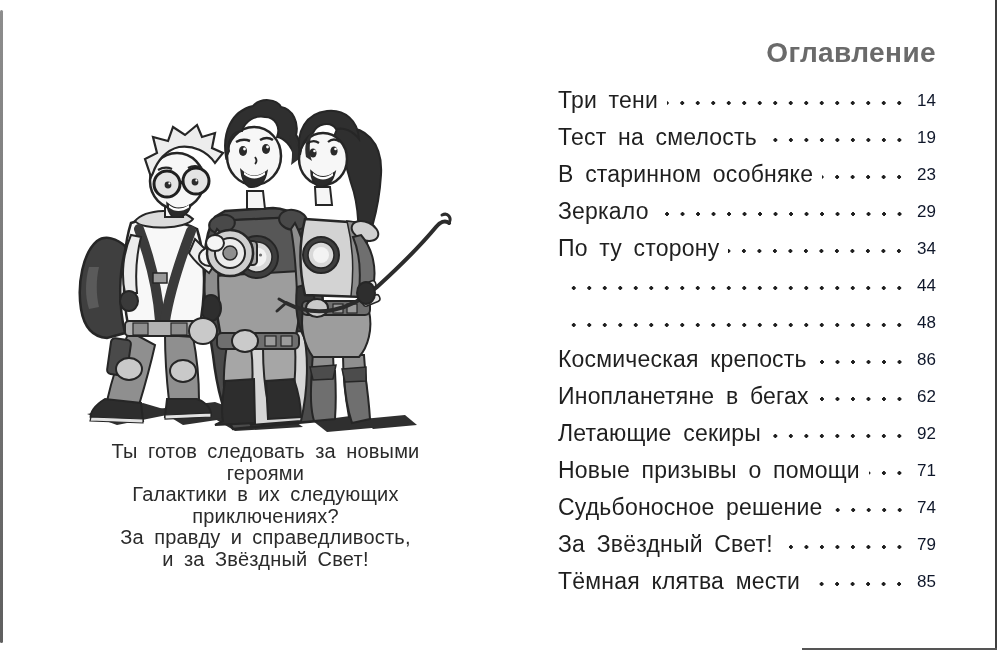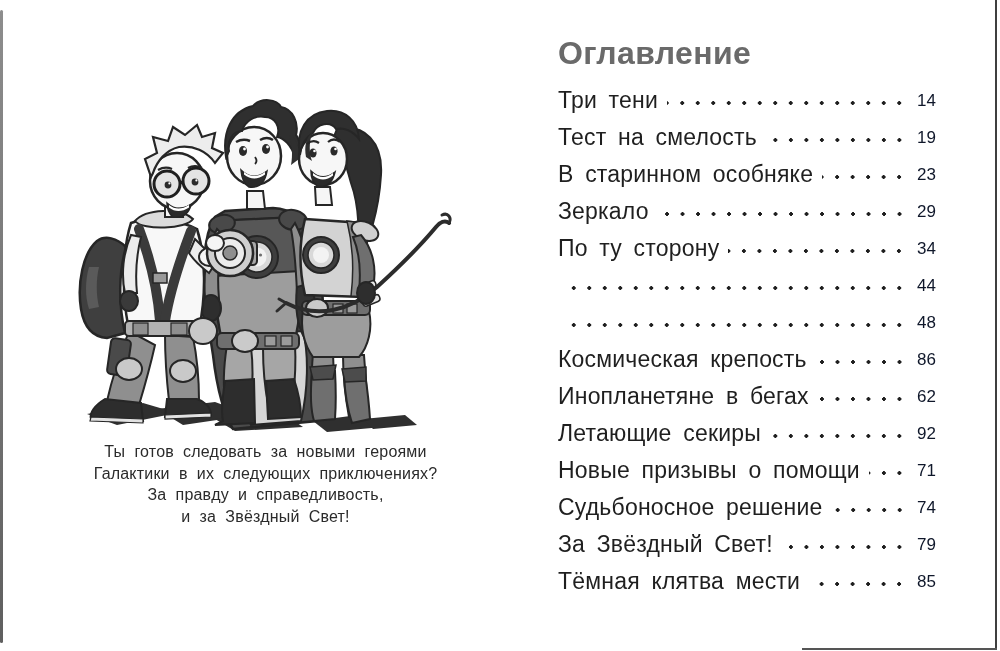--- a/index.html
+++ b/index.html
@@ -27,31 +27,31 @@
     background: #555555;
   }
 
   
   .illo { position: absolute; left: 65px; top: 5px; width: 395px; height: 430px; }
 
   
   .caption {
     position: absolute; left: 78px; top: 441px; width: 375px;
     text-align: center;
-    font-size: 16px; line-height: 21.5px;
+    font-size: 20px; line-height: 21.5px;
     color: #2b2b2b;
     word-spacing: 4.5px;
     letter-spacing: 0.2px;
   }
 
   
   .toc { position: absolute; left: 558px; top: 38px; width: 378px; }
   .toc-title {
-    text-align: left;
-    font-size: 32px; line-height: 30px; font-weight: bold;
+    text-align: right;
+    font-size: 28px; line-height: 30px; font-weight: bold;
     color: #6a6a6a;
     letter-spacing: 0.4px;
   }
   .toc-rows { margin-top: 14px; }
   .toc-row { display: flex; align-items: center; height: 37px; }
   .toc-label {
     font-size: 23px; color: #1f1f1f;
     word-spacing: 5px; letter-spacing: 0.2px;
     white-space: nowrap;
   }

